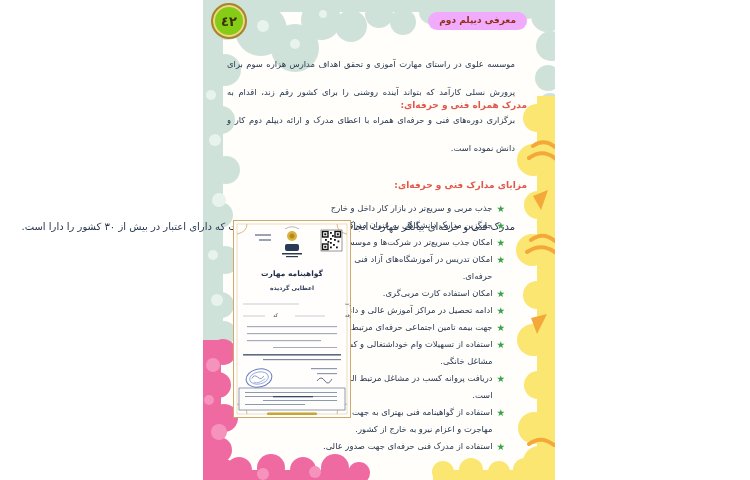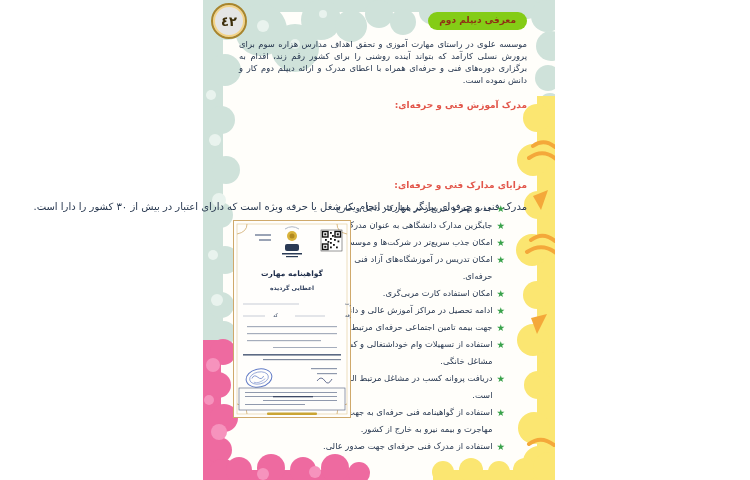--- a/index.html
+++ b/index.html
@@ -8,36 +8,36 @@
     background:#ffffff;
     font-family:"DejaVu Sans", sans-serif;
   }
   .page{
     position:absolute;left:203px;top:0;width:352px;height:480px;
     background:#fffefa;
   }
   .frame-svg{position:absolute;left:0;top:0;width:352px;height:480px;}
   .badge42{
     position:absolute;left:8px;top:3px;width:32px;height:32px;border-radius:50%;
-    background:#e5e5e5;border:2px solid #a8852d;
+    background:#84cc16;border:2px solid #a8852d;
     box-shadow:inset 0 0 0 2px #f4d488;
     color:#3c2d0a;font-size:13px;font-weight:bold;
     display:flex;align-items:center;justify-content:center;
     z-index:3;
   }
   .pill{
     position:absolute;top:12px;right:28px;z-index:3;
-    background:#84cc16;border-radius:9px;
+    background:#f0abfc;border-radius:9px;
     padding:3px 11px 4px 11px;
     color:#8f3014;font-weight:bold;font-size:9px;line-height:11px;
     direction:rtl;white-space:nowrap;text-align:center;
   }
   .body-par{
-    position:absolute;right:28px;width:288px;margin:0;z-index:2;
-    font-size:8.4px;line-height:12px;color:#27374f;
+    position:absolute;right:28px;width:288px;margin:12px;z-index:2;
+    font-size:8.4px;line-height:28px;color:#27374f;
     direction:rtl;text-align:justify;
   }
   .sec-head{
     position:absolute;right:28px;margin:0;z-index:2;
     font-size:9px;font-weight:bold;color:#e2564a;
     direction:rtl;white-space:nowrap;
   }
   #para1{top:38px;}
   #head2{top:100px;}
   #para2{top:112px;}
@@ -160,29 +160,29 @@
   </svg>
 
   <div class="badge42">
     <span>٤٢</span>
   </div>
 
   <div class="pill">معرفی دیپلم دوم</div>
 
   <p class="body-par" id="para1">موسسه علوی در راستای مهارت آموزی و تحقق اهداف مدارس هزاره سوم برای پرورش نسلی کارآمد که بتواند آینده روشنی را برای کشور رقم زند، اقدام به برگزاری دوره‌های فنی و حرفه‌ای همراه با اعطای مدرک و ارائه دیپلم دوم کار و دانش نموده است.</p>
 
-  <h3 class="sec-head" id="head2">مدرک آموزش فنی و حرفه‌ای:</h3>
+  <h3 class="sec-head" id="head2">مدرک همراه فنی و حرفه‌ای:</h3>
 
   <h3 class="sec-head" id="head3">مزایای مدارک فنی و حرفه‌ای:</h3>
   <p class="body-par" id="para3">مدرک فنی و حرفه‌ای بیانگر مهارت انجام یک شغل یا حرفه ویژه است که دارای اعتبار در بیش از ۳۰ کشور را دارا است.</p>
 
   <ul class="benefit-list">
     <li class="benefit-item">
         <span class="star-icon">★</span>
-        <span class="benefit-text">جذب بهتر و سریع‌تر در بازار کار داخل و خارج</span>
+        <span class="benefit-text">جذب مربی و سریع‌تر در بازار کار داخل و خارج</span>
       </li>
     <li class="benefit-item">
         <span class="star-icon">★</span>
         <span class="benefit-text">جایگزین مدارک دانشگاهی به عنوان مدرک معادل</span>
       </li>
     <li class="benefit-item">
         <span class="star-icon">★</span>
         <span class="benefit-text">امکان جذب سریع‌تر در شرکت‌ها و موسسات</span>
       </li>
     <li class="benefit-item">
@@ -204,21 +204,21 @@
     <li class="benefit-item">
         <span class="star-icon">★</span>
         <span class="benefit-text">استفاده از تسهیلات وام خوداشتغالی و کسب وام مشاغل خانگی.</span>
       </li>
     <li class="benefit-item">
         <span class="star-icon">★</span>
         <span class="benefit-text">دریافت پروانه کسب در مشاغل مرتبط الزامی است.</span>
       </li>
     <li class="benefit-item">
         <span class="star-icon">★</span>
-        <span class="benefit-text">استفاده از گواهینامه فنی حرفه‌ای به جهت مهاجرت و بیمه نیرو به خارج از کشور.</span>
+        <span class="benefit-text">استفاده از گواهینامه فنی بهتر‌ای به جهت مهاجرت و اعزام نیرو به خارج از کشور.</span>
       </li>
     <li class="benefit-item">
         <span class="star-icon">★</span>
         <span class="benefit-text">استفاده از مدرک فنی حرفه‌ای جهت صدور عالی.</span>
       </li>
   </ul>
 
   <div class="cert">
     <svg viewBox="0 0 118 198" width="118" height="198">
       <rect x="0.5" y="0.5" width="117" height="197" fill="#fffefc" stroke="#cfa96b" stroke-width="1"></rect>

